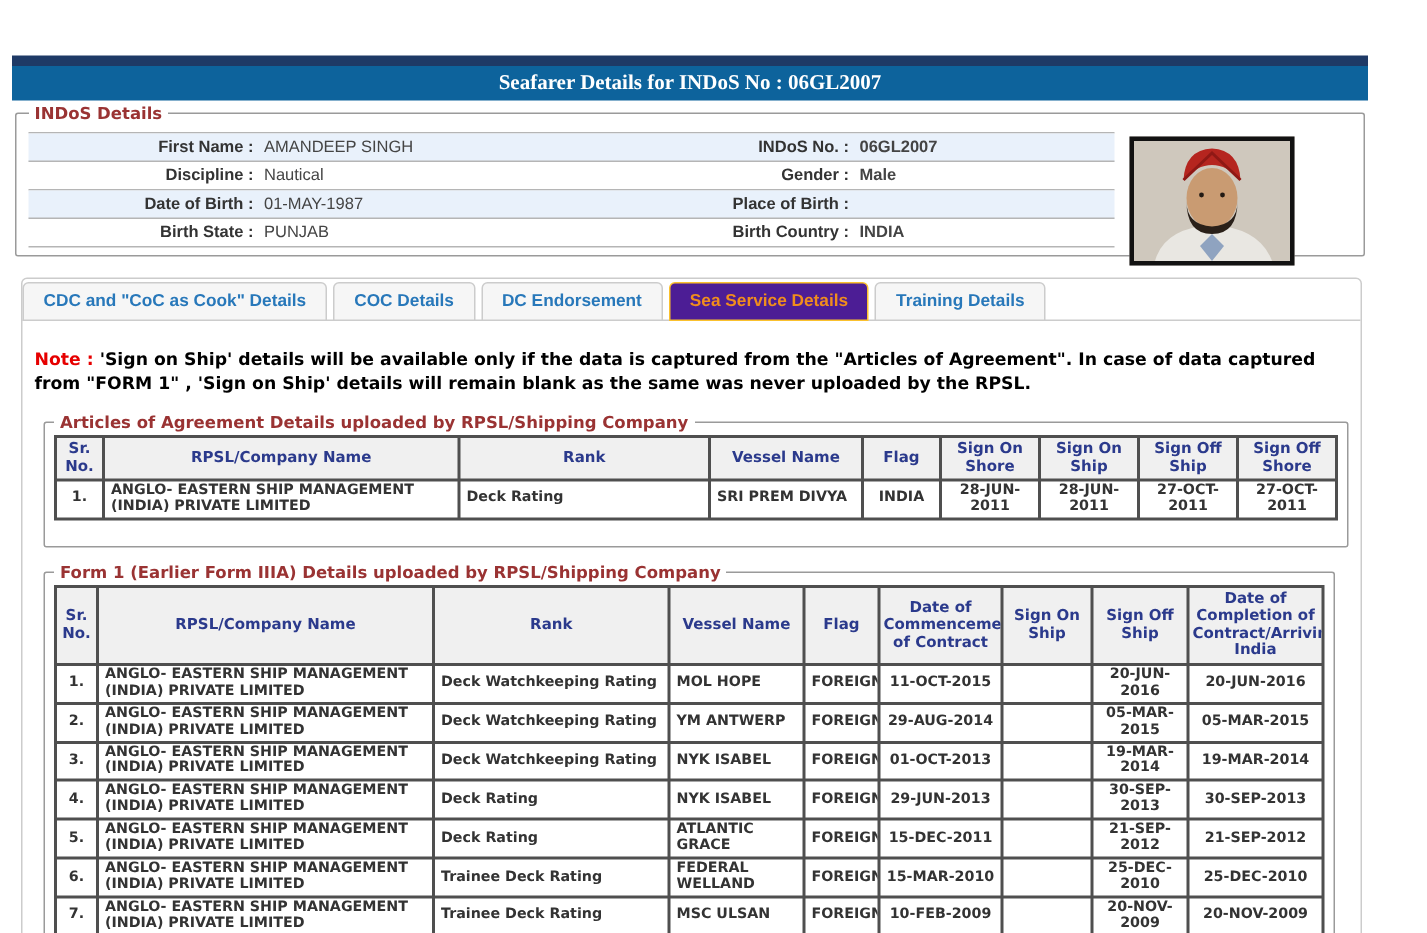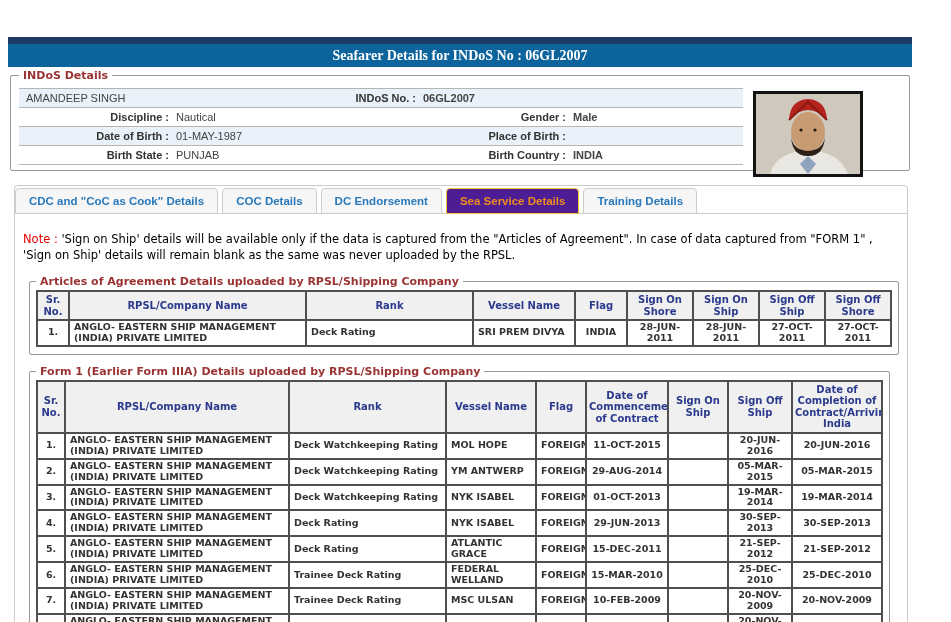--- a/index.html
+++ b/index.html
@@ -26,24 +26,24 @@
          background:#cfc8bd;}
   .panel{margin-left:6px;margin-top:14px;width:894px;min-height:407px;border:1px solid #ccc;
          border-radius:4px;box-sizing:border-box;padding-bottom:14px;}
   .tabbar{display:flex;gap:4px;align-items:flex-end;height:27px;border-bottom:1px solid #ccc;
           padding-left:0;}
   .tab{box-sizing:border-box;height:26px;line-height:24px;padding:0 13px;background:#f6f6f6;
        border:1px solid #ccc;border-radius:4px 4px 0 0;color:var(--tab-text,#2878ba);
        font-weight:bold;font-size:11.5px;margin-bottom:-1px;cursor:pointer;white-space:nowrap;}
   .tab.active{background:#4c1d95;border-color:var(--tab-active-border,#fbc12d);
               color:var(--tab-active,#f08d1d);}
-  .note{margin:18px 10px 12px 8px;font-size:11.5px;font-weight:normal;color:#000;line-height:1.35;
+  .note{margin:18px 10px 12px 8px;font-size:11.5px;font-weight:bold;color:#000;line-height:1.35;
         font-family:"DejaVu Sans",sans-serif;}
   .note .red{color:var(--note-red,#e60000);}
-  .data-fs{margin:0 0 10px 14px;padding:2px 6px 7px;box-sizing:border-box;}
+  .data-fs{margin:0 0 10px 14px;padding:2px 6px 17px;box-sizing:border-box;}
   .fs1{width:846px;}
   .fs2{width:856px;}
   table.grid{border-collapse:separate;border-spacing:2px;background:#4f4f4f;width:100%;
              font-family:"DejaVu Sans",sans-serif;table-layout:fixed;}
   .grid th{background:#f0f0f0;color:var(--header-text,#2b3a8c);font-size:10px;font-weight:bold;
            padding:2px 2px;text-align:center;line-height:1.15;overflow:hidden;}
   .grid td{background:#fff;color:#333;font-size:9.5px;font-weight:bold;padding:1px 4px;
            line-height:1.15;vertical-align:middle;overflow:hidden;}
   .grid td.c{text-align:center;}
 </style>
@@ -52,20 +52,21 @@
 
 <div class="page">
   <div class="content">
     <div class="top-strip"></div>
     <div class="title-bar">Seafarer Details for INDoS No : 06GL2007</div>
 
     <fieldset class="indos-fs">
       <legend>INDoS Details</legend>
       <div class="indos-rows">
           <div class="indos-row alt">
+            <span class="flabel l">First Name :</span>
             <span class="fvalue l">AMANDEEP SINGH</span>
             <span class="flabel r">INDoS No. :</span>
             <span class="fvalue r">06GL2007</span>
           </div>
           <div class="indos-row">
             <span class="flabel l">Discipline :</span>
             <span class="fvalue l">Nautical</span>
             <span class="flabel r">Gender :</span>
             <span class="fvalue r">Male</span>
           </div>

